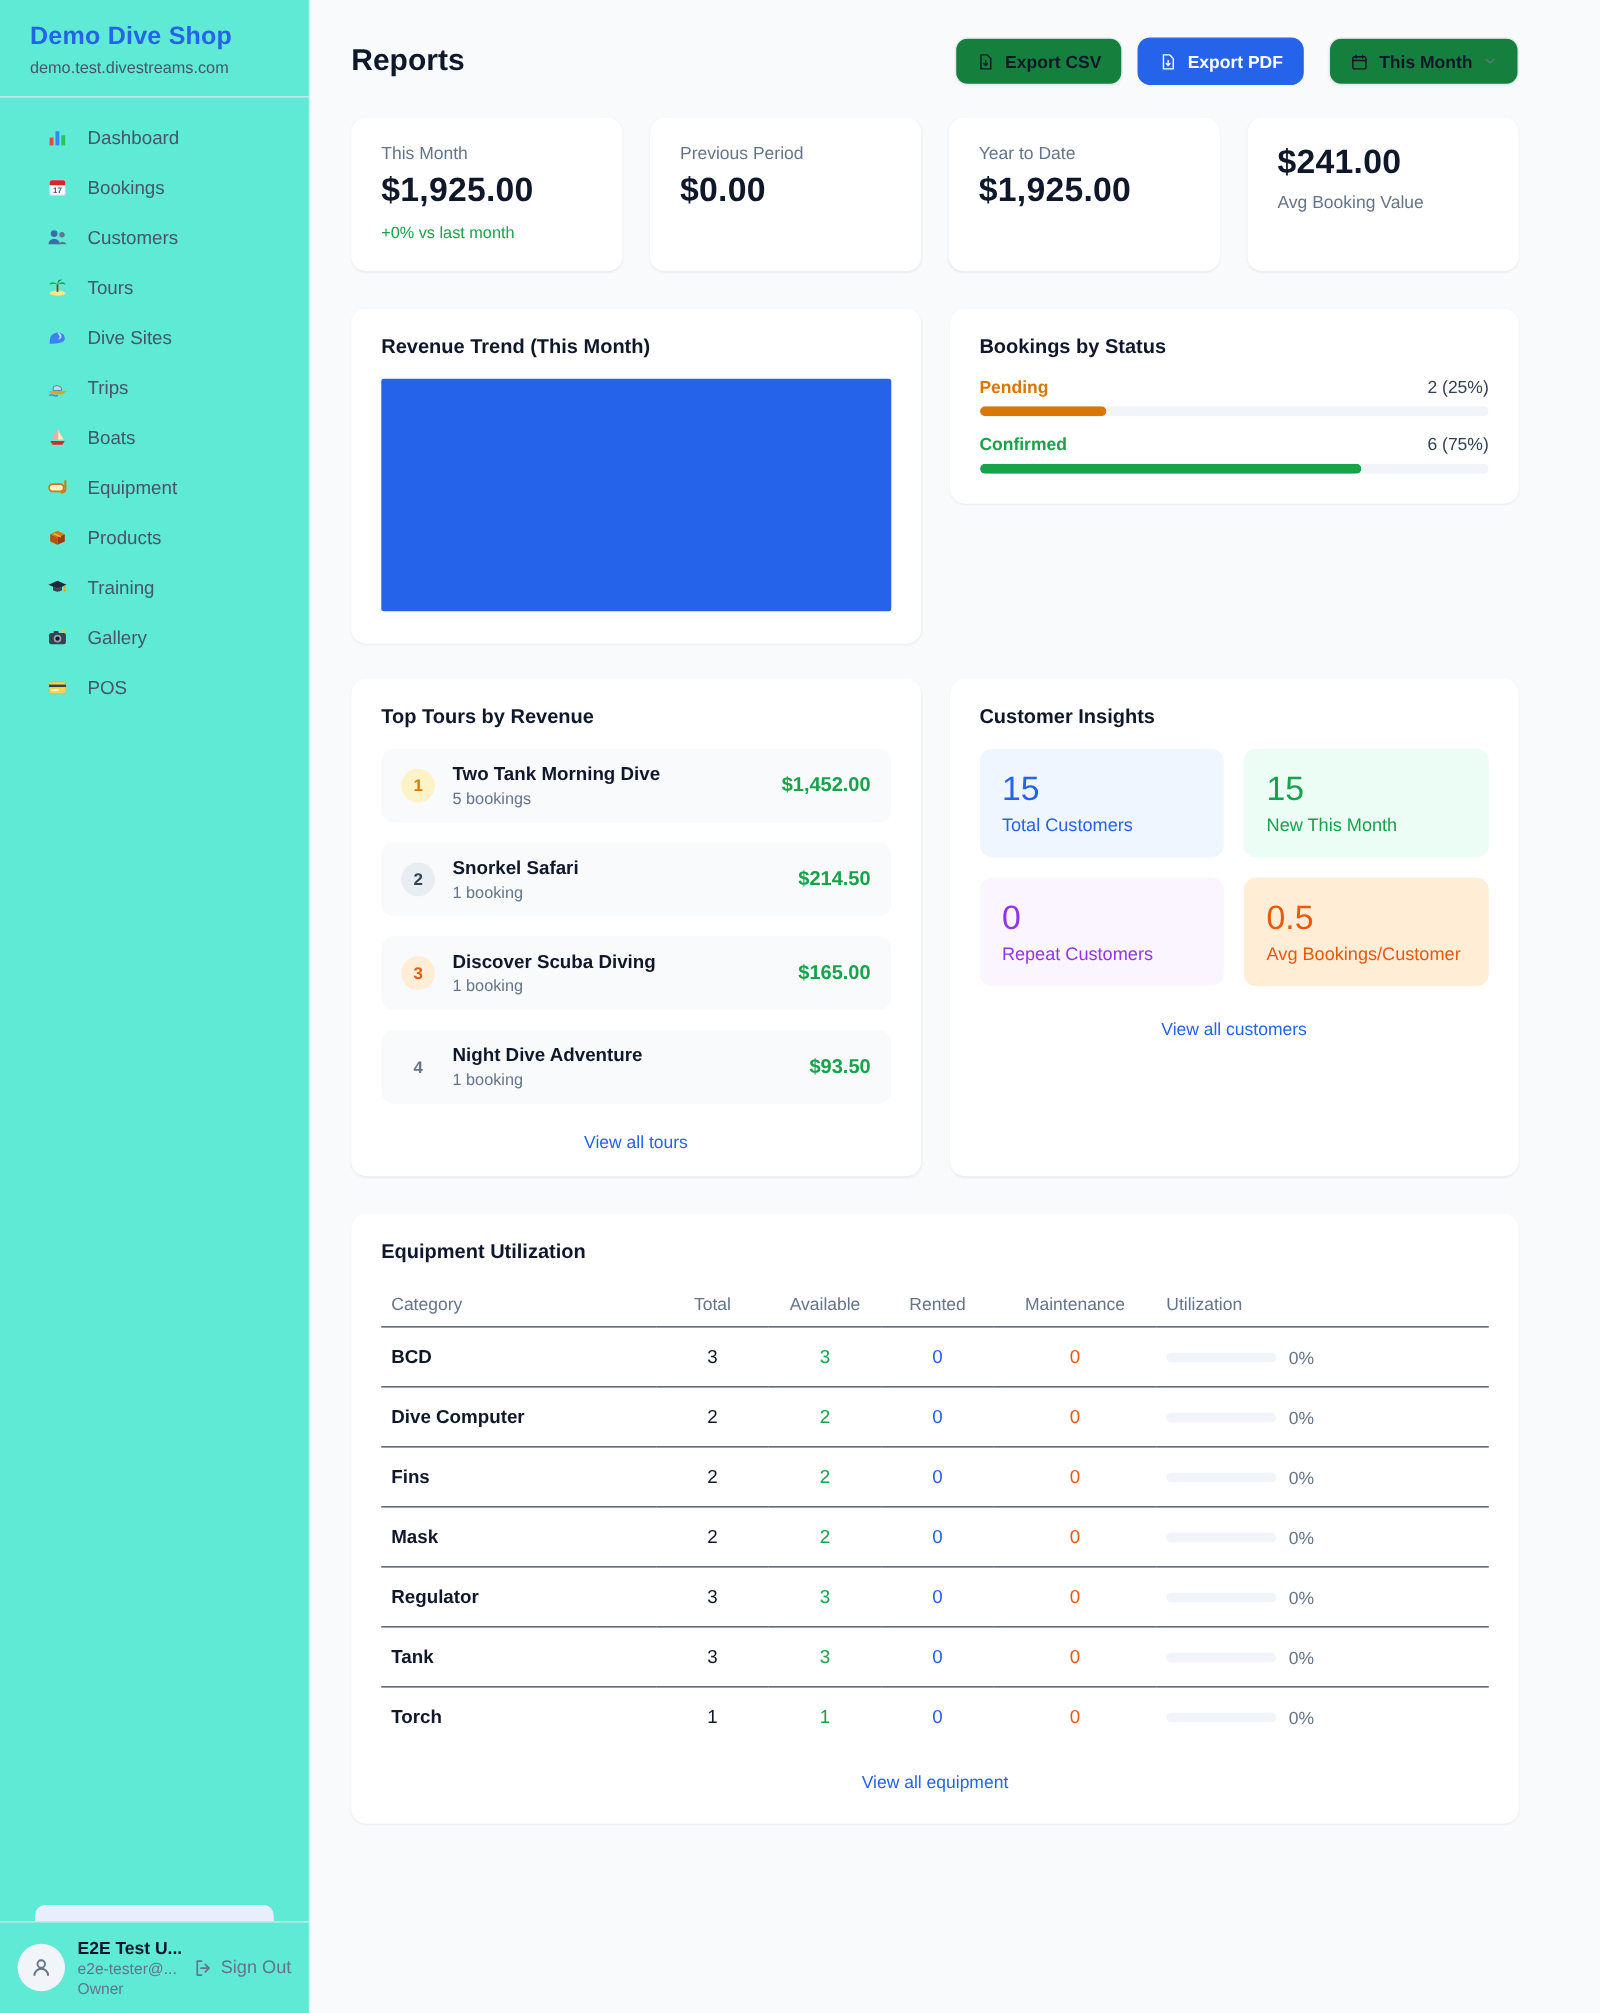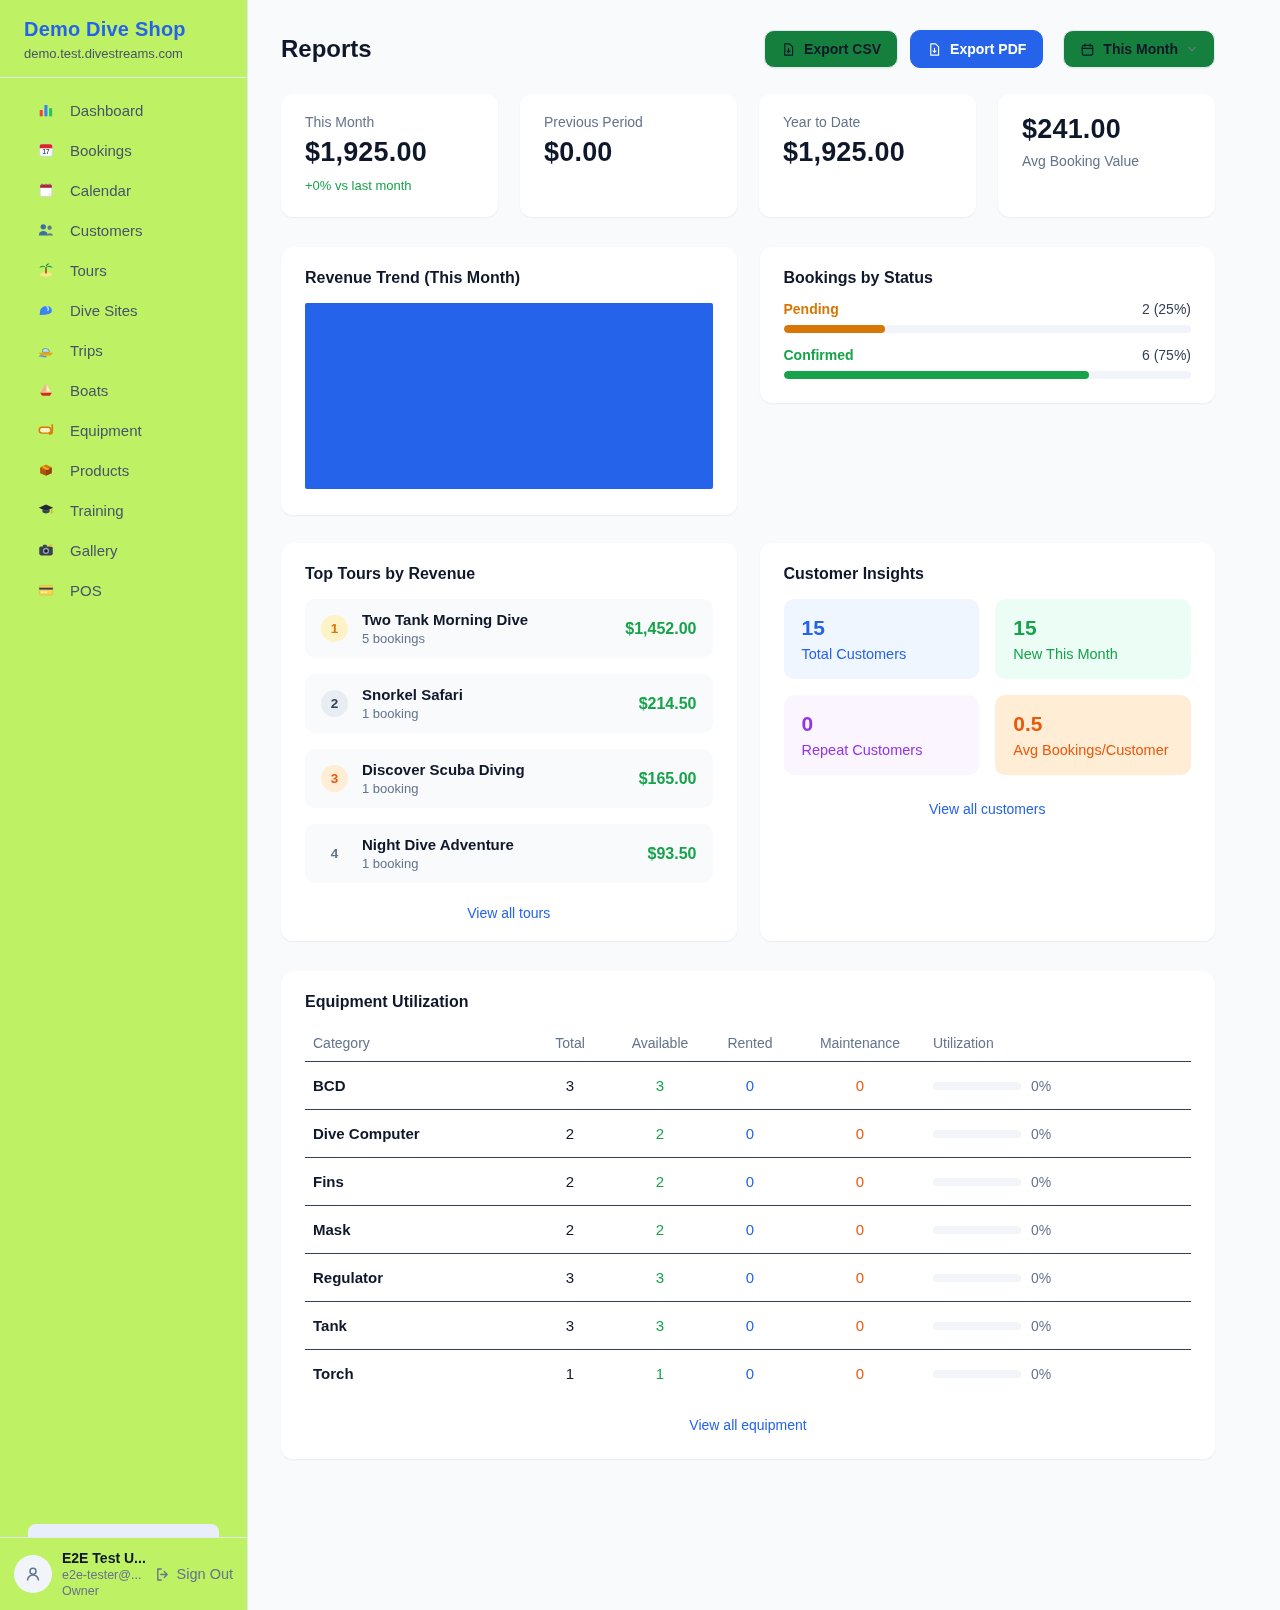--- a/index.html
+++ b/index.html
@@ -1,20 +1,20 @@
 <!DOCTYPE html>
 <html><head>
 <meta charset="utf-8">
 <style>
   * { margin:0; padding:0; box-sizing:border-box; }
   html,body { width:1280px; height:1610px; overflow:hidden; background:#f8fafc;
               font-family:"Liberation Sans", sans-serif; color:#0f172a; }
 
   
-  .sidebar { position:fixed; left:0; top:0; width:248px; height:1610px; background:#bef264;
+  .sidebar { position:fixed; left:0; top:0; width:248px; height:1610px; background:#5eead4;
              border-right:1px solid #e2e8f0; display:flex; flex-direction:column; }
   .brand { padding:18px 24px 16px; border-bottom:1px solid #e2e8f0; }
   .brand-name { font-size:20px; font-weight:800; color:#2563eb; letter-spacing:.2px; }
   .brand-domain { font-size:13px; color:#475569; margin-top:5px; }
   .nav { flex:1; padding:12px 20px 0; display:flex; flex-direction:column; overflow:hidden; }
   .nav-item { display:flex; align-items:center; gap:14px; padding:10px 16px; border-radius:8px;
               color:#475569; font-size:15px; cursor:pointer; }
   .nav-ico { width:20px; height:20px; display:inline-flex; align-items:center; justify-content:center; flex:none; }
   .nav-sliver { margin:auto 8px 0; height:13px; border-radius:8px 8px 0 0; background:#e8eefb; }
   .user-box { border-top:1px solid #e2e8f0; padding:12px 14px; display:flex; align-items:center; gap:10px; }
@@ -70,21 +70,21 @@
   .rank { width:27px; height:27px; border-radius:50%; display:flex; align-items:center;
           justify-content:center; font-size:13.5px; font-weight:600; flex:none; }
   .tour-name { font-size:15px; font-weight:600; color:#0f172a; }
   .tour-sub { font-size:13px; color:#64748b; margin-top:3px; }
   .tour-amt { margin-left:auto; font-size:16px; font-weight:700; color:#16a34a; }
   .view-all { text-align:center; color:#2563eb; font-size:14px; margin-top:22px; cursor:pointer; }
 
   .insights-card { padding:22px 24px 20px; display:flex; flex-direction:column; }
   .insights-grid { display:grid; grid-template-columns:1fr 1fr; gap:16px; margin-top:16px; }
   .insight-box { border-radius:10px; padding:17px 18px; }
-  .insight-val { font-size:21px; font-weight:700; }
+  .insight-val { font-size:27px; font-weight:400; }
   .insight-label { font-size:14.5px; margin-top:6px; }
   .insights-card .view-all { margin-top:26px; }
 
   .equip-card { padding:22px 24px 18px; margin-bottom:40px; }
   table { width:100%; border-collapse:collapse; margin-top:14px; }
   th { font-size:14px; color:#64748b; font-weight:400; text-align:left; padding:10px 8px;
        border-bottom:1px solid #334155; }
   td { padding:15px 8px; border-bottom:1px solid #334155; font-size:15px; }
   tr:last-child td { border-bottom:none; }
   .col-cat { width:220px; }
@@ -127,31 +127,20 @@
             <rect x="3" y="3.5" width="14" height="13.5" rx="2" fill="#f8fafc" stroke="#cbd5e1"></rect>
             <path d="M3 5.5 a2 2 0 0 1 2 -2 h10 a2 2 0 0 1 2 2 v2.5 h-14 z" fill="#dc2626"></path>
             <text x="10" y="14.6" font-size="7" font-weight="bold" fill="#475569" text-anchor="middle" font-family="Liberation Sans, sans-serif">17</text>
           </svg>
         </span>
       <span>Bookings</span>
     </div>
     <div class="nav-item">
       <span class="nav-ico">
           <svg width="18" height="18" viewBox="0 0 20 20">
-            <rect x="3.5" y="4" width="13" height="13" rx="1.5" fill="#fff" stroke="#cbd5e1"></rect>
-            <path d="M3.5 5.5 a1.5 1.5 0 0 1 1.5 -1.5 h10 a1.5 1.5 0 0 1 1.5 1.5 v2 h-13 z" fill="#b91c1c"></path>
-            <path d="M6 3 v2.6 M10 3 v2.6 M14 3 v2.6" stroke="#64748b" stroke-width="1.2"></path>
-            <path d="M13 17 l3.5 -3.5 h-3.5 z" fill="#e2e8f0"></path>
-          </svg>
-        </span>
-      <span>Calendar</span>
-    </div>
-    <div class="nav-item">
-      <span class="nav-ico">
-          <svg width="18" height="18" viewBox="0 0 20 20">
             <circle cx="7" cy="6.5" r="3" fill="#3b6ea5"></circle>
             <path d="M2 16 a5 5 0 0 1 10 0 z" fill="#3b6ea5"></path>
             <circle cx="14" cy="7.5" r="2.4" fill="#64748b"></circle>
             <path d="M10.8 16 a4 4 0 0 1 7.2 0 z" fill="#64748b"></path>
           </svg>
         </span>
       <span>Customers</span>
     </div>
     <div class="nav-item">
       <span class="nav-ico">

